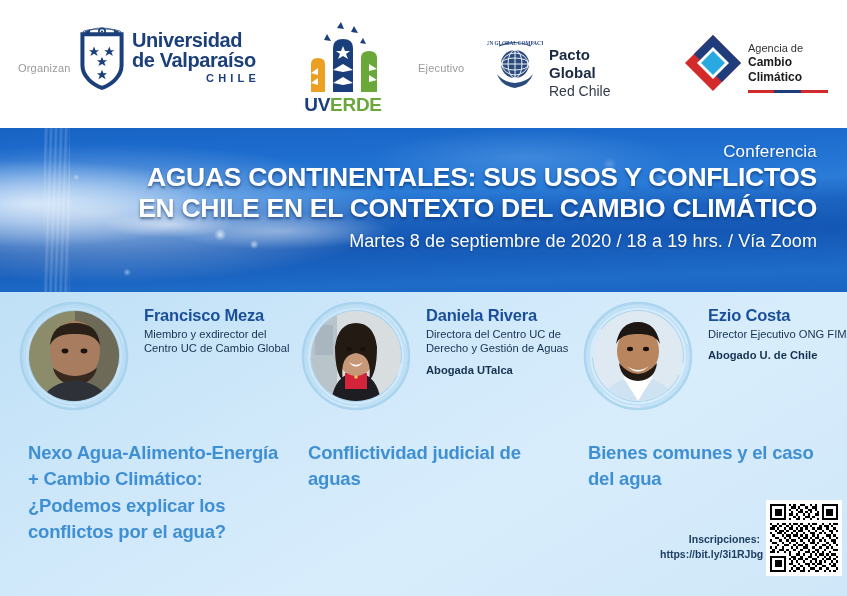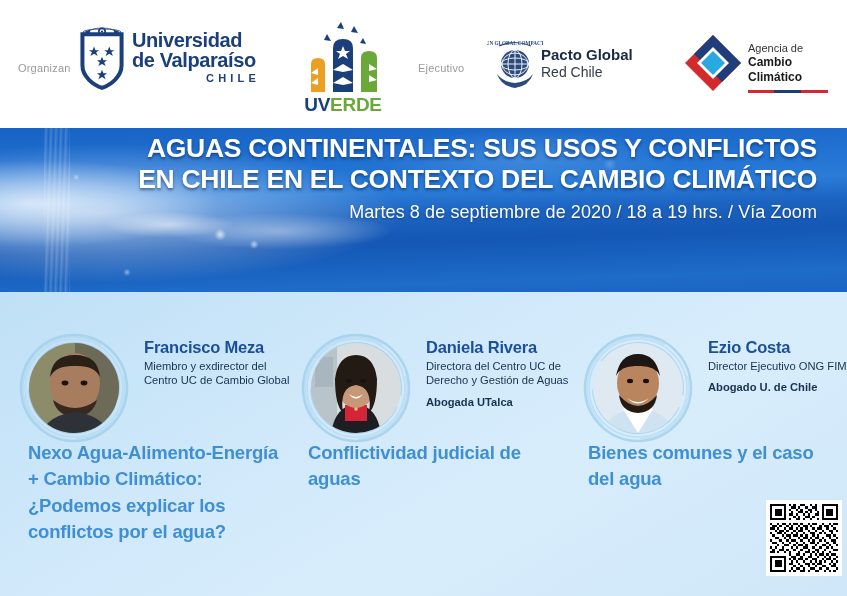--- a/index.html
+++ b/index.html
@@ -43,21 +43,21 @@
   .uverde { position: absolute; left: 297px; top: 20px; width: 92px; height: 100px; }
   .uverde-txt {
     position: absolute; left: 0; top: 74px; width: 92px; text-align: center;
     font-size: 19px; font-weight: bold; letter-spacing: -0.3px;
   }
   .uv-blue { color: #1b3f7a; }
   .uv-green { color: #6aa83a; }
 
   
   .pacto { position: absolute; left: 487px; top: 38px; width: 150px; height: 60px; }
-  .pacto-txt { position: absolute; left: 54px; top: 8px; color: #1b2a44; line-height: 1.22; }
+  .pacto-txt { position: absolute; left: 62px; top: 8px; color: #1b2a44; line-height: 1.22; }
   .pacto-l1 { font-size: 15px; font-weight: bold; }
   .pacto-l2 { font-size: 14px; font-weight: normal; color: #333b4a; }
 
   
   .agencia { position: absolute; left: 682px; top: 32px; width: 160px; height: 72px; }
   .ag-txt { position: absolute; left: 66px; top: 10px; line-height: 1.2; }
   .ag-l1 { font-size: 11px; color: #333; }
   .ag-l2 { font-size: 12px; font-weight: bold; color: #1a1a1a; }
   .ag-l3 { font-size: 12px; font-weight: bold; color: #1a1a1a; }
   .ag-rule {
@@ -94,35 +94,35 @@
       rgba(255,255,255,.00) 0px, rgba(255,255,255,.18) 2px, rgba(255,255,255,.00) 5px);
     pointer-events:none;
   }
   .banner-inner { position: relative; z-index: 3; text-align: right; padding-right: 30px; }
   .b-conf {
     margin-top: 14px; color: #ffffff; font-size: 17px; font-weight: normal;
     letter-spacing: .2px; text-shadow: 0 1px 2px rgba(0,40,90,.45);
   }
   .b-title {
     color: #ffffff; font-weight: bold; font-size: 26.5px; line-height: 1.17;
-    letter-spacing: -0.3px; margin-top: 5px;
+    letter-spacing: -0.3px; 
     text-shadow: 0 2px 3px rgba(0,35,85,.55);
   }
   .b-date {
     color: #ffffff; font-size: 18px; margin-top: 7px; letter-spacing: .1px;
     text-shadow: 0 1px 2px rgba(0,40,90,.5);
   }
 
   
   .lower {
     position: absolute; left: 0; top: 292px; width: 847px; height: 304px;
     background: linear-gradient(150deg, #bfe0f6 0%, #cfe8fa 35%, #d8edfc 62%, #cfe7f8 100%);
   }
   .speakers { position: absolute; left: 0; top: 0; width: 847px; height: 140px; }
-  .spk { position: absolute; top: 8px; height: 128px; margin-top: 32px; }
+  .spk { position: absolute; top: 8px; height: 128px; }
   .spk-1 { left: 14px; width: 280px; }
   .spk-2 { left: 296px; width: 280px; }
   .spk-3 { left: 578px; width: 262px; }
 
   .spk-photo-wrap { position: absolute; left: 4px; top: 0; width: 112px; height: 112px; }
   .spk-ring {
     position: absolute; left: 0; top: 0; width: 112px; height: 112px;
   }
   .spk-photo {
     position: absolute; left: 11px; top: 11px; width: 90px; height: 90px;
@@ -261,20 +261,21 @@
       <div class="ag-txt">
         <div class="ag-l1">Agencia de</div>
         <div class="ag-l3">Cambio Climático</div>
       </div>
       <div class="ag-rule"></div>
     </div>
   </div>
 
   <div class="banner">
     <div class="banner-inner">
+      <div class="b-conf">Conferencia</div>
       <div class="b-title">
         <div>AGUAS CONTINENTALES: SUS USOS Y CONFLICTOS</div>
         <div>EN CHILE EN EL CONTEXTO DEL CAMBIO CLIMÁTICO</div>
       </div>
       <div class="b-date">Martes 8 de septiembre de 2020 / 18 a 19 hrs. / Vía Zoom</div>
     </div>
   </div>
 
   <div class="lower">
 
@@ -368,20 +369,24 @@
       </div>
     </div>
 
     <div class="talks">
       <div class="talk talk-1">Nexo Agua-Alimento-Energía + Cambio Climático: ¿Podemos explicar los conflictos por el agua?</div>
       <div class="talk talk-2">Conflictividad judicial de aguas</div>
       <div class="talk talk-3">Bienes comunes y el caso del agua</div>
     </div>
 
     <div class="reg">
+      <div class="reg-text">
+        <div class="reg-label">Inscripciones:</div>
+        <div class="reg-url">https://bit.ly/3i1RJbg</div>
+      </div>
       <div class="qr-box">
         <svg width="68" height="68" viewBox="0 0 29 29" shape-rendering="crispEdges">
           <rect width="29" height="29" fill="#ffffff"></rect>
           <g fill="#000000">
             <rect x="0" y="0" width="7" height="7"></rect>
               <rect x="1" y="1" width="5" height="5" fill="#fff"></rect>
               <rect x="2" y="2" width="3" height="3"></rect>
             <rect x="22" y="0" width="7" height="7"></rect>
               <rect x="23" y="1" width="5" height="5" fill="#fff"></rect>
               <rect x="24" y="2" width="3" height="3"></rect>

